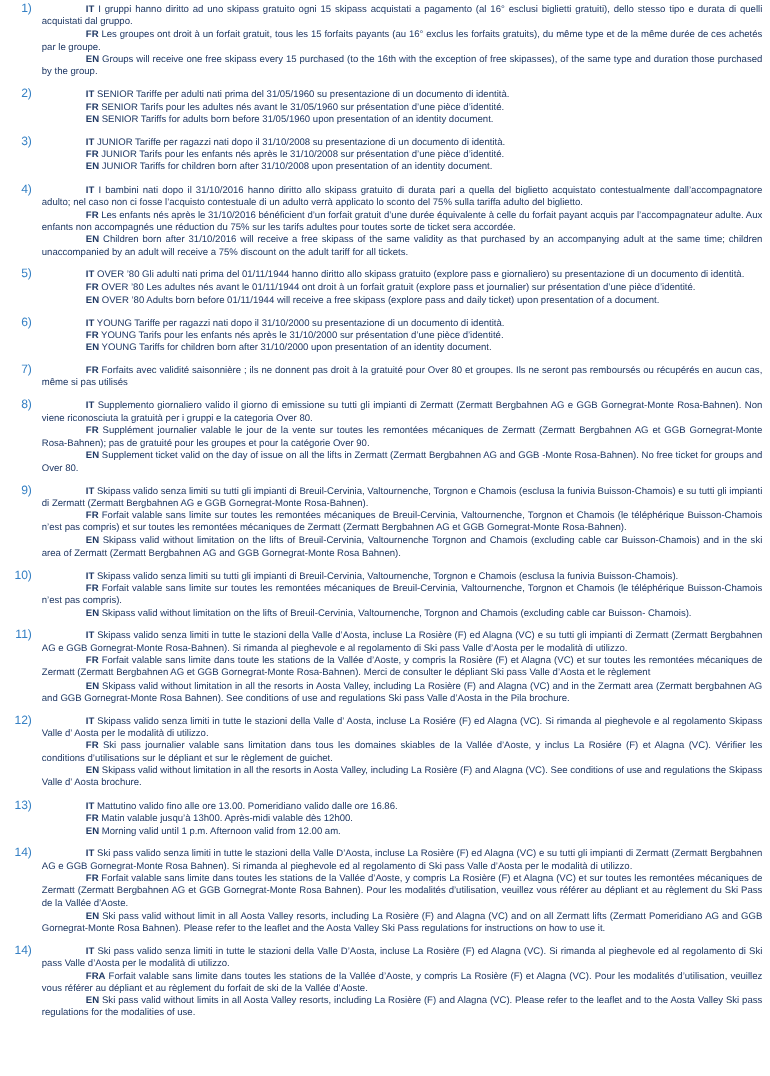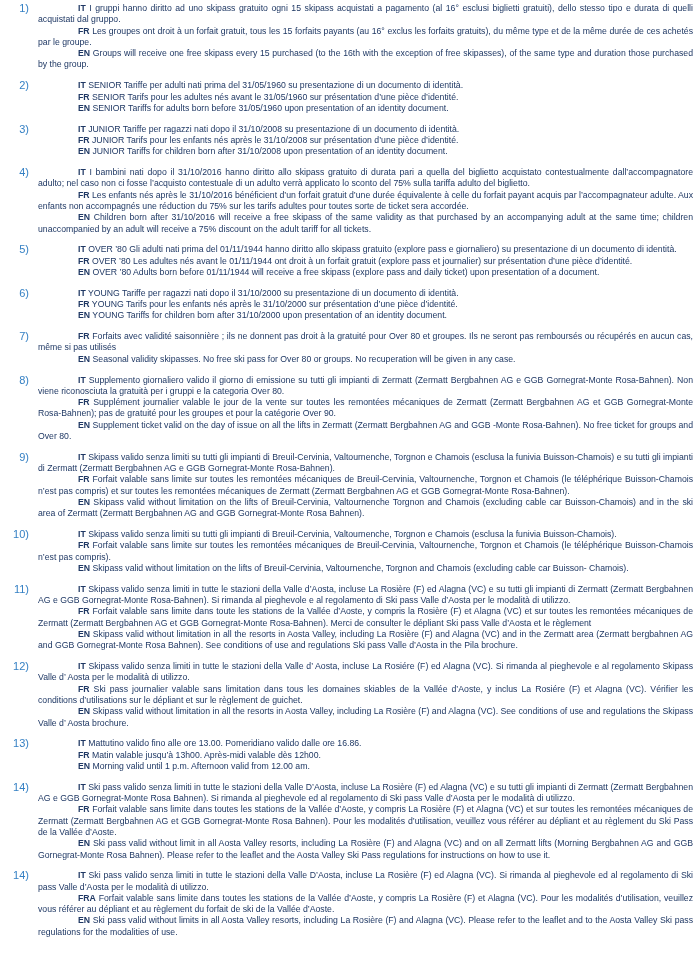--- a/index.html
+++ b/index.html
@@ -115,21 +115,20 @@
   <div class="section"><b class="lang">EN</b> <span class="txt">YOUNG Tariffs for children born after 31/10/2000 upon presentation of an identity document.</span></div>
 </div>
   </div>
 
   <div class="item">
     <div class="num">7)</div>
     <div class="body">
 
   <div class="section"><b class="lang">FR</b> <span class="txt">Forfaits avec validité saisonnière ; ils ne donnent pas droit à la gratuité pour Over 80 et groupes. Ils ne seront pas remboursés ou récupérés en aucun cas, même si pas utilisés</span></div>
 
-  <div class="section"><b class="lang">EN</b> <span class="txt">Seasonal validity skipasses. No free ski pass for Over 80 or groups. No recuperation will be given in any case.</span></div>
 </div>
   </div>
 
   <div class="item">
     <div class="num">8)</div>
     <div class="body">
   <div class="section"><b class="lang">IT</b> <span class="txt">Supplemento giornaliero valido il giorno di emissione su tutti gli impianti di Zermatt (Zermatt Bergbahnen AG e GGB Gornegrat-Monte Rosa-Bahnen). Non viene riconosciuta la gratuità per i gruppi e la categoria Over 80.</span></div>
 
   <div class="section"><b class="lang">FR</b> <span class="txt">Supplément journalier valable le jour de la vente sur toutes les remontées mécaniques de Zermatt (Zermatt Bergbahnen AG et GGB Gornegrat-Monte Rosa-Bahnen); pas de gratuité pour les groupes et pour la catégorie Over 90.</span></div>
 
@@ -192,21 +191,21 @@
 </div>
   </div>
 
   <div class="item">
     <div class="num">14)</div>
     <div class="body">
   <div class="section"><b class="lang">IT</b> <span class="txt">Ski pass valido senza limiti in tutte le stazioni della Valle D’Aosta, incluse La Rosière (F) ed Alagna (VC) e su tutti gli impianti di Zermatt (Zermatt Bergbahnen AG e GGB Gornegrat-Monte Rosa Bahnen). Si rimanda al pieghevole ed al regolamento di Ski pass Valle d’Aosta per le modalità di utilizzo.</span></div>
 
   <div class="section"><b class="lang">FR</b> <span class="txt">Forfait valable sans limite dans toutes les stations de la Vallée d’Aoste, y compris La Rosière (F) et Alagna (VC) et sur toutes les remontées mécaniques de Zermatt (Zermatt Bergbahnen AG et GGB Gornegrat-Monte Rosa Bahnen). Pour les modalités d’utilisation, veuillez vous référer au dépliant et au règlement du Ski Pass de la Vallée d’Aoste.</span></div>
 
-  <div class="section"><b class="lang">EN</b> <span class="txt">Ski pass valid without limit in all Aosta Valley resorts, including La Rosière (F) and Alagna (VC) and on all Zermatt lifts (Morning Bergbahnen AG and GGB Gornegrat-Monte Rosa Bahnen). Please refer to the leaflet and the Aosta Valley Ski Pass regulations for instructions on how to use it.</span></div>
+  <div class="section"><b class="lang">EN</b> <span class="txt">Ski pass valid without limit in all Aosta Valley resorts, including La Rosière (F) and Alagna (VC) and on all Zermatt lifts (Zermatt Pomeridiano AG and GGB Gornegrat-Monte Rosa Bahnen). Please refer to the leaflet and the Aosta Valley Ski Pass regulations for instructions on how to use it.</span></div>
 </div>
   </div>
 
   <div class="item">
     <div class="num">14)</div>
     <div class="body">
   <div class="section"><b class="lang">IT</b> <span class="txt">Ski pass valido senza limiti in tutte le stazioni della Valle D’Aosta, incluse La Rosière (F) ed Alagna (VC). Si rimanda al pieghevole ed al regolamento di Ski pass Valle d’Aosta per le modalità di utilizzo.</span></div>
 
   <div class="section"><b class="lang">FRA</b> <span class="txt">Forfait valable sans limite dans toutes les stations de la Vallée d’Aoste, y compris La Rosière (F) et Alagna (VC). Pour les modalités d’utilisation, veuillez vous référer au dépliant et au règlement du forfait de ski de la Vallée d’Aoste.</span></div>
 

